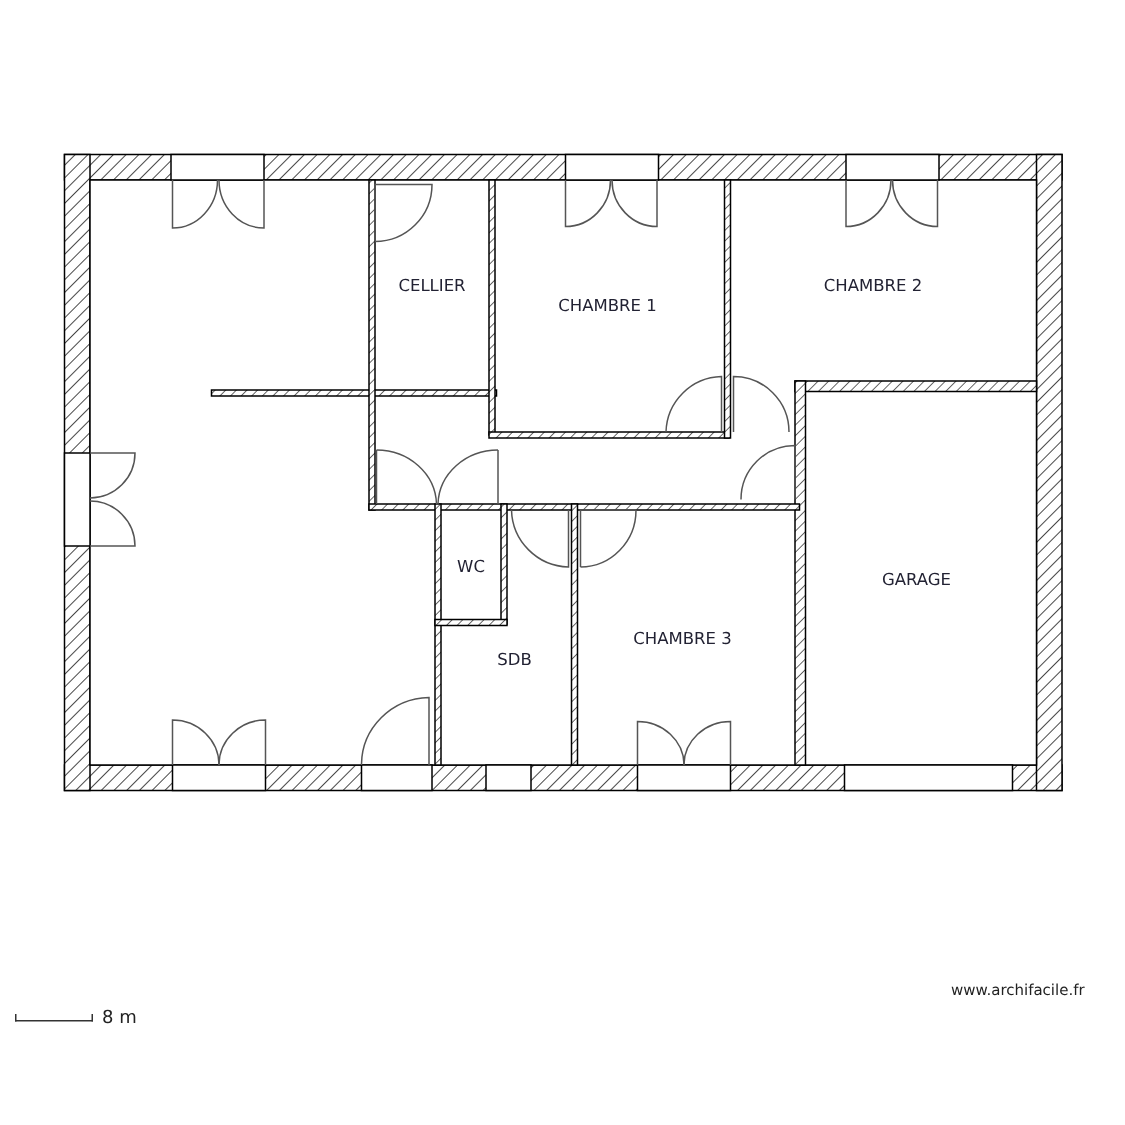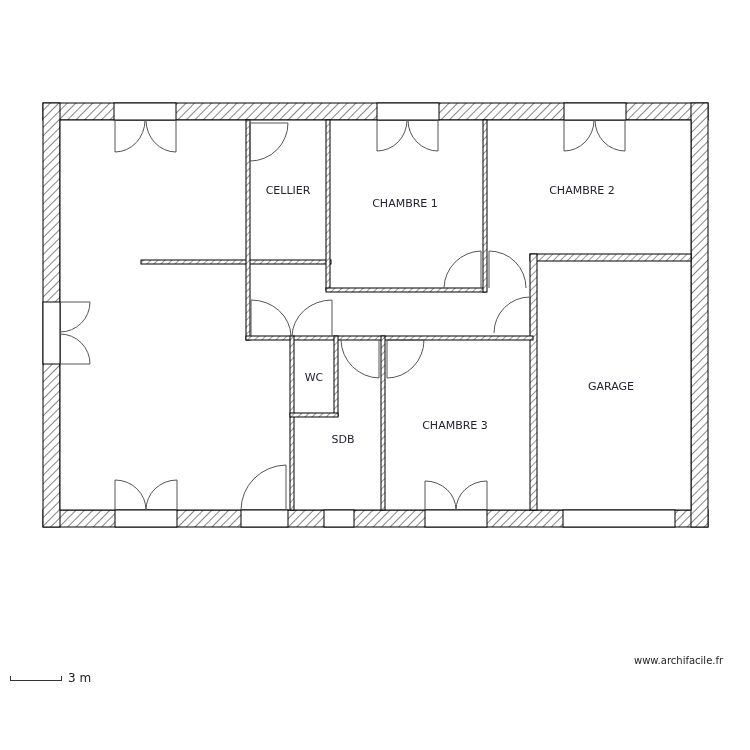--- a/index.html
+++ b/index.html
@@ -161,14 +161,14 @@
     <text class="room-label" x="405" y="207">CHAMBRE 1</text>
     <text class="room-label" x="582" y="194">CHAMBRE 2</text>
     <text class="room-label" x="314" y="381">WC</text>
     <text class="room-label" x="343" y="443">SDB</text>
     <text class="room-label" x="455" y="429">CHAMBRE 3</text>
     <text class="room-label" x="611" y="390">GARAGE</text>
   </g>
 </svg>
 
 <div id="scale-bar"></div>
-<div id="scale-label" class="footer-text">3 m</div>
+<div id="scale-label" class="footer-text">8 m</div>
 <div id="site-label" class="footer-text">www.archifacile.fr</div>
 
 </body></html>

